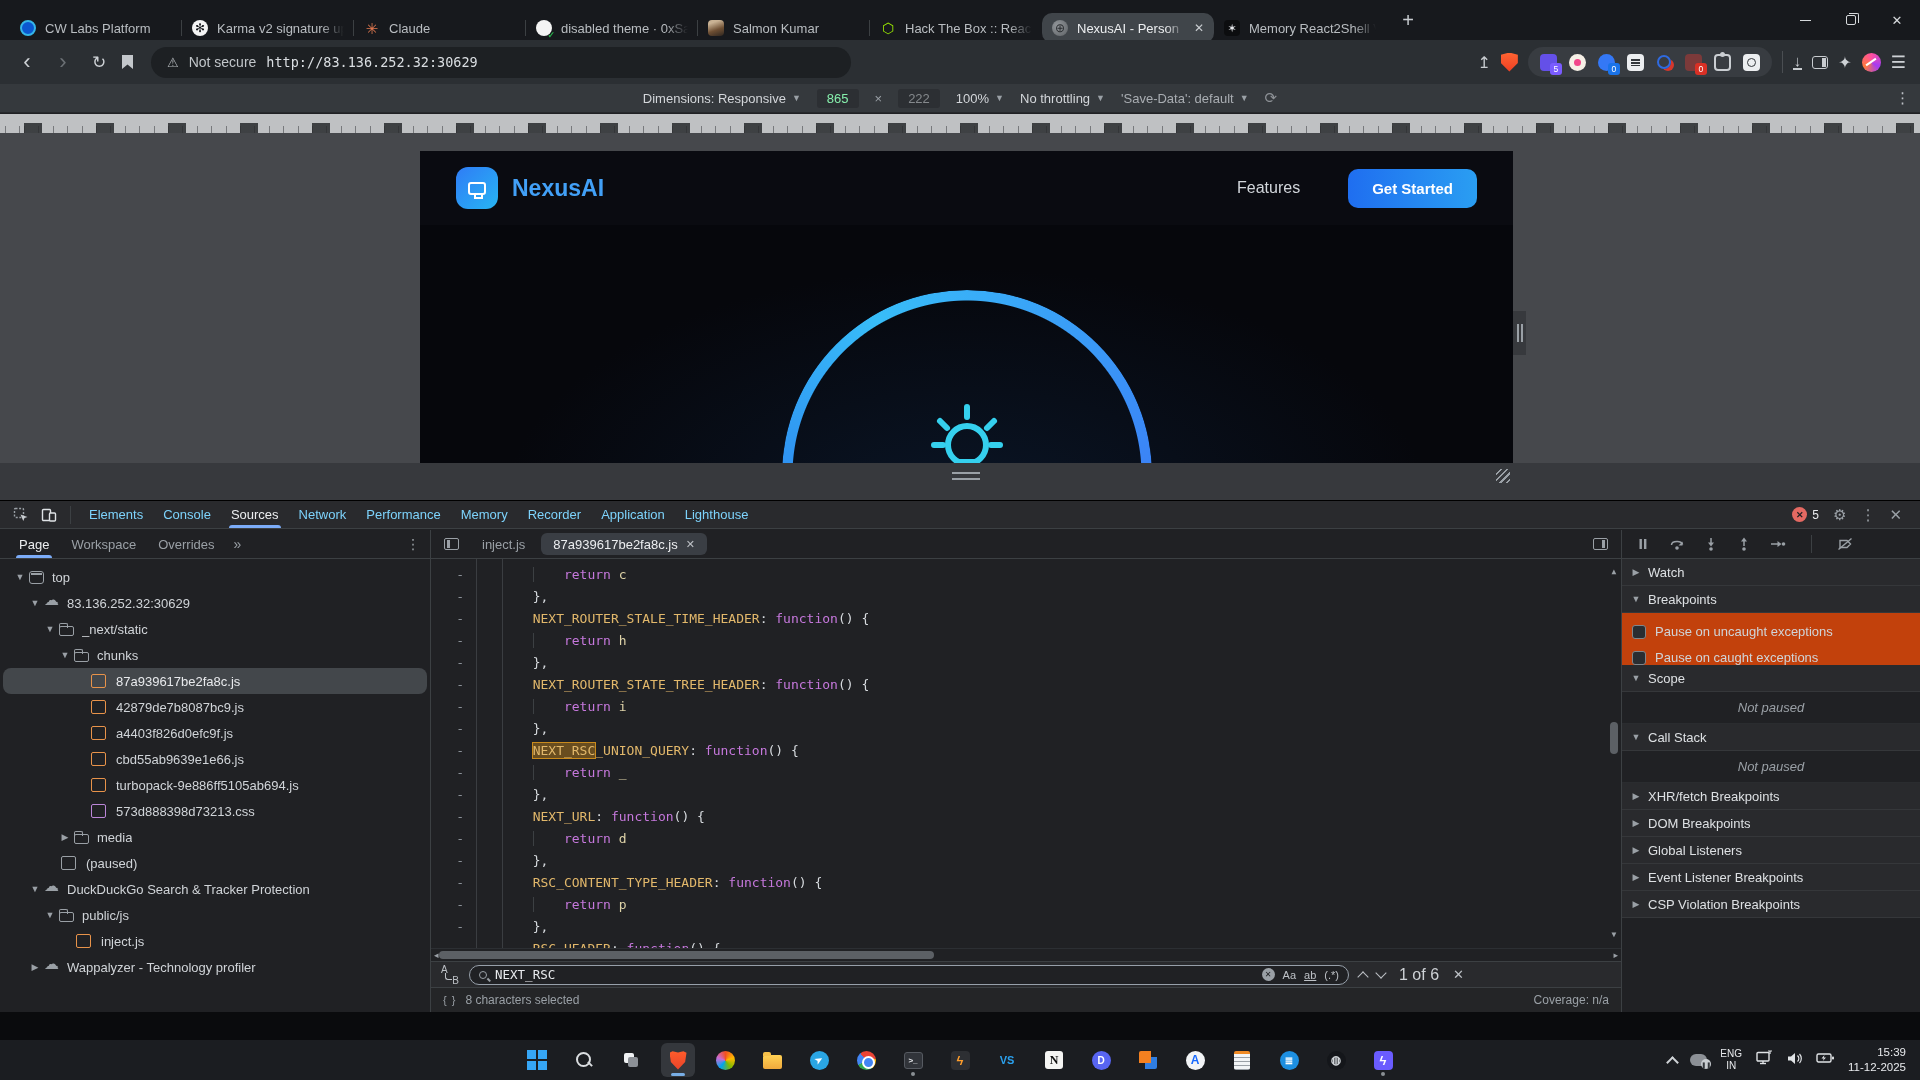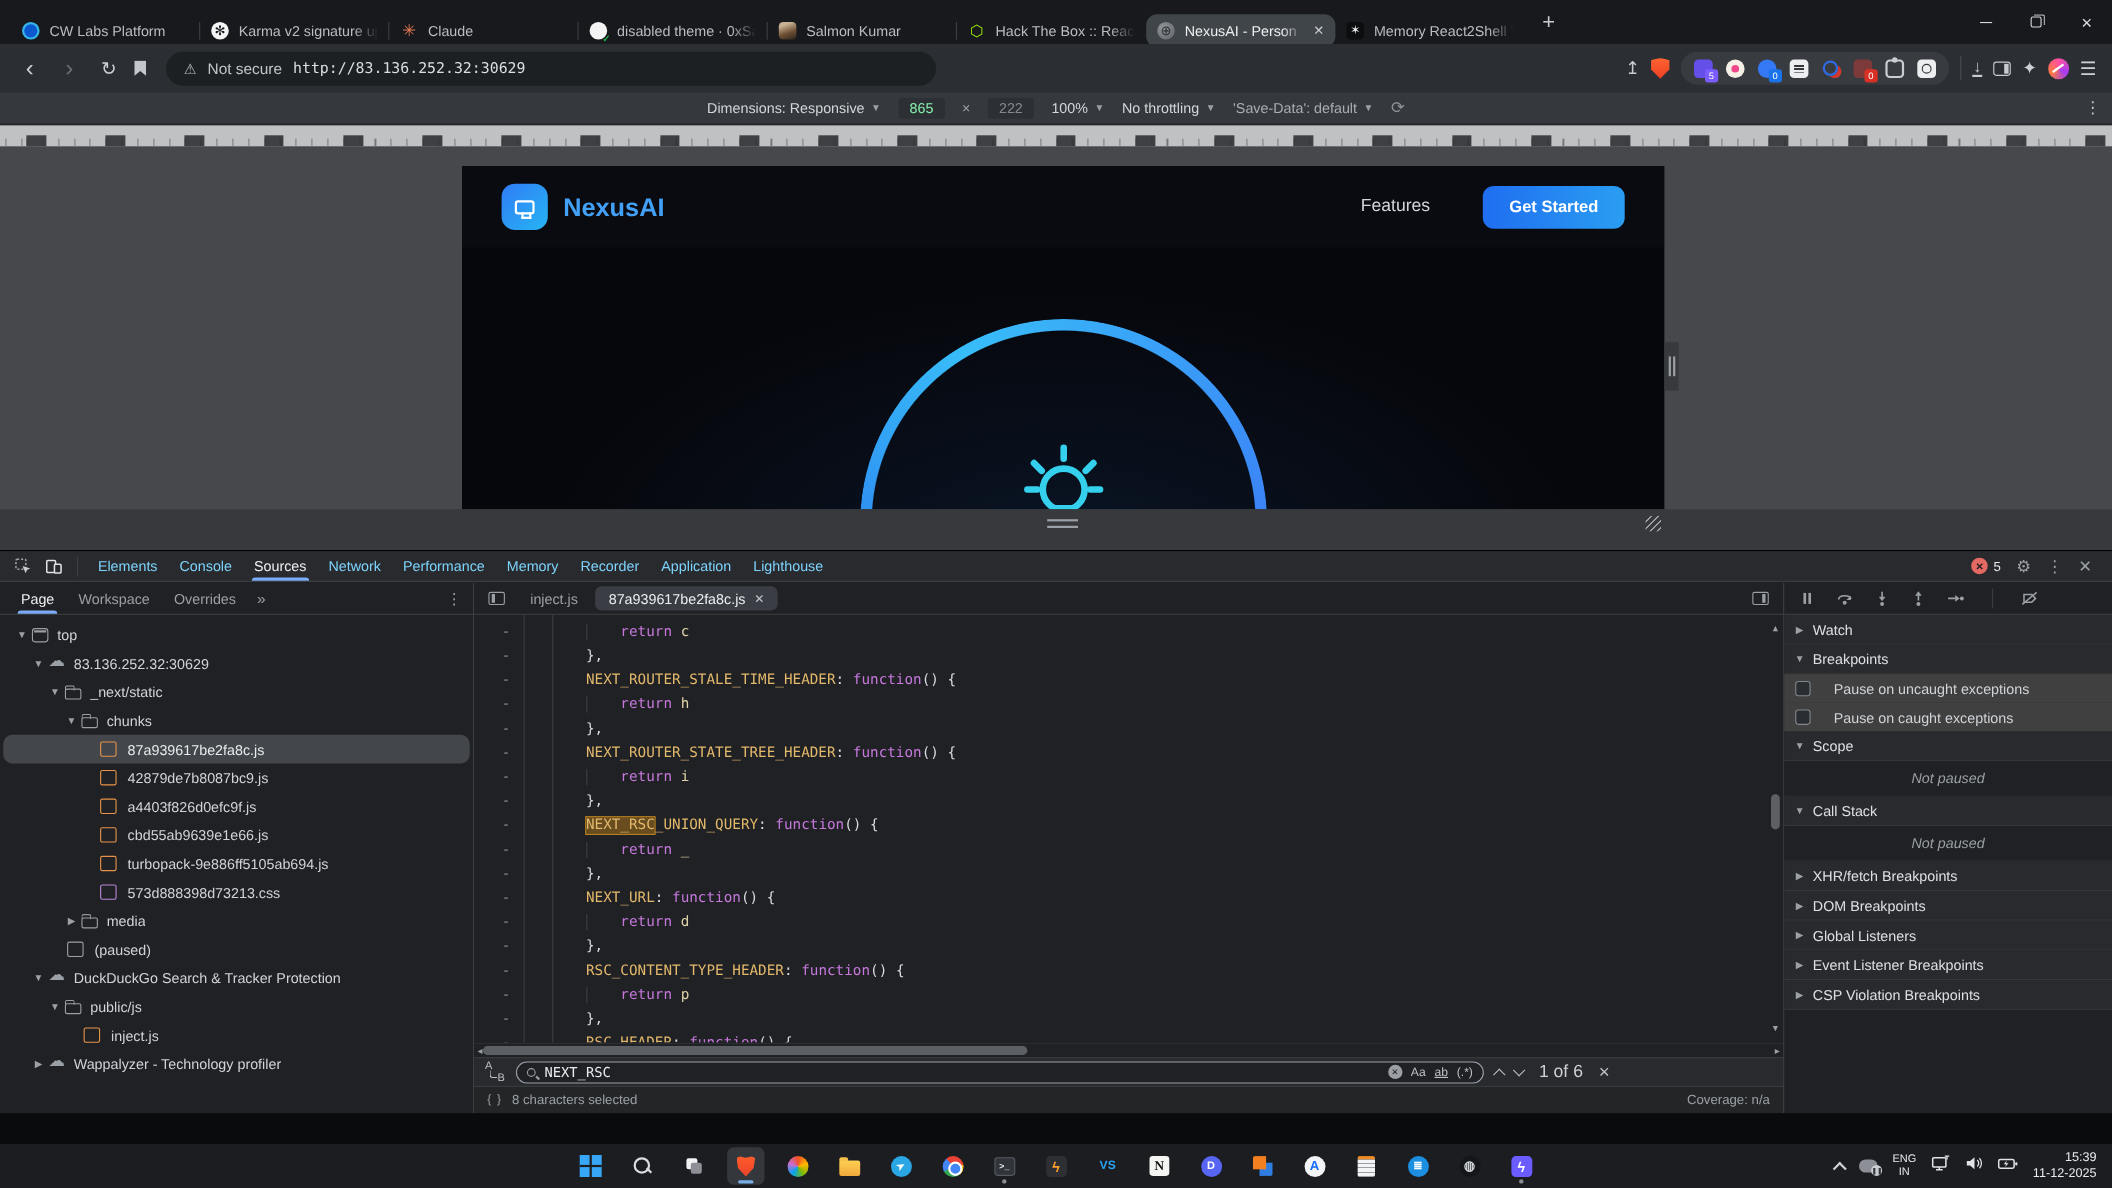--- a/index.html
+++ b/index.html
@@ -193,21 +193,21 @@
   .statusbar{height:25px;flex:0 0 25px;border-top:1px solid #3c4043;display:flex;align-items:center;padding:0 12px;gap:9px;color:#9aa0a6;font-size:12px;background:#242527}
   .ppic{font-size:11px;letter-spacing:1px}
   .sb-spacer{flex:1}
 
   
   .debugpane{width:299px;flex:0 0 299px;border-left:1px solid #3c4043;display:flex;flex-direction:column;background:#202124}
   .dbg-toolbar{height:29px;flex:0 0 29px;border-bottom:1px solid #3c4043;display:flex;align-items:center;gap:19px;padding:0 14px}
   .dbg-toolbar svg{display:block}
   .sec-h{height:27px;display:flex;align-items:center;gap:7px;padding:0 9px;background:#292a2d;border-bottom:1px solid #35373a;color:#dde0e3}
   .sec-h .ar{width:10px;flex:0 0 10px}
-  .cbrow{height:26px;display:flex;align-items:center;gap:21px;padding:0 10px;color:#d0d4d8;background:#404040}
+  .cbrow{height:26px;display:flex;align-items:flex-end;gap:9px;padding:0 10px;color:#d0d4d8;background:#c2410c}
   .cb{width:14px;height:14px;border:1px solid #80868b;border-radius:3px;background:#2a2d31;flex:0 0 14px}
   .np{height:32px;display:flex;align-items:center;justify-content:center;color:#9aa0a6;font-style:italic;background:#202124;border-bottom:1px solid #2a2c2f}
 
   
   .wingap{position:absolute;top:1012px;left:0;right:0;height:28px;background:#0a0b0d}
   .taskbar{position:absolute;top:1040px;left:0;right:0;height:40px;background:#1b1d21;display:flex;align-items:center;justify-content:center}
   .apps{display:flex;align-items:center;gap:13px}
   .tba{width:34px;height:34px;display:flex;align-items:center;justify-content:center;border-radius:6px;position:relative}
   .tba.active{background:#34373c}
   .tba.active::after{content:"";position:absolute;bottom:1px;left:10px;right:10px;height:3px;border-radius:2px;background:#78aee6}

